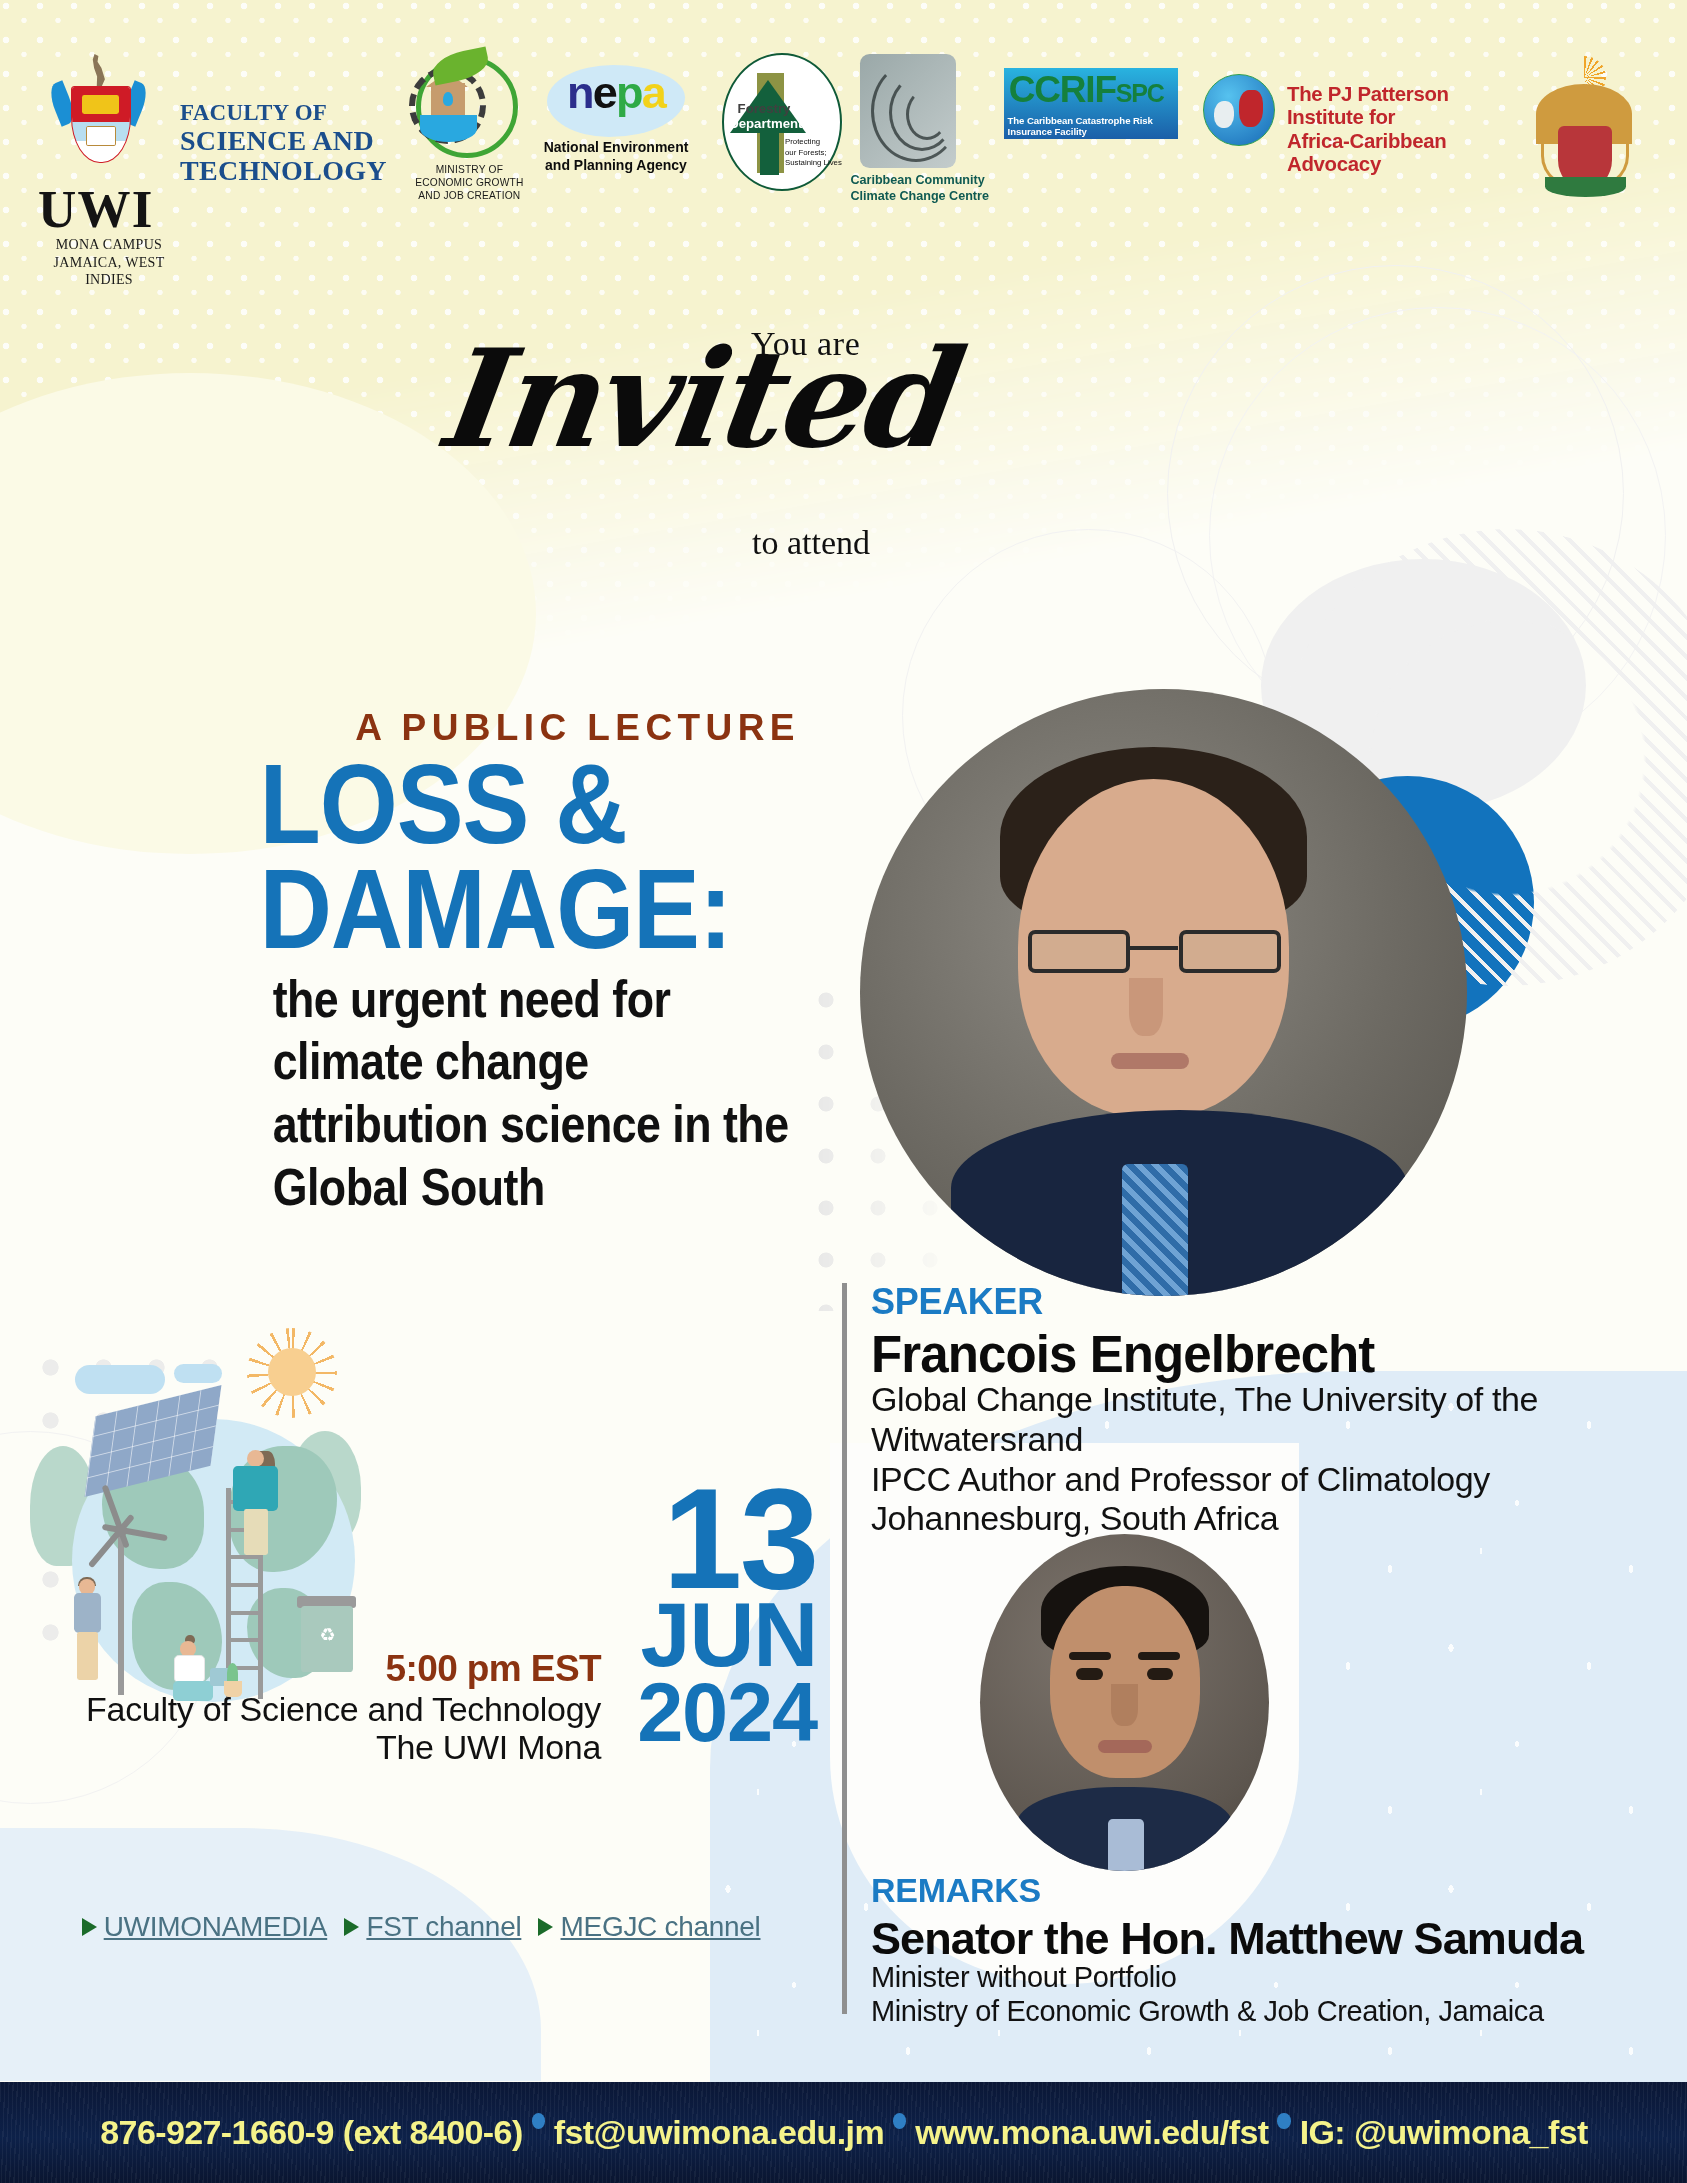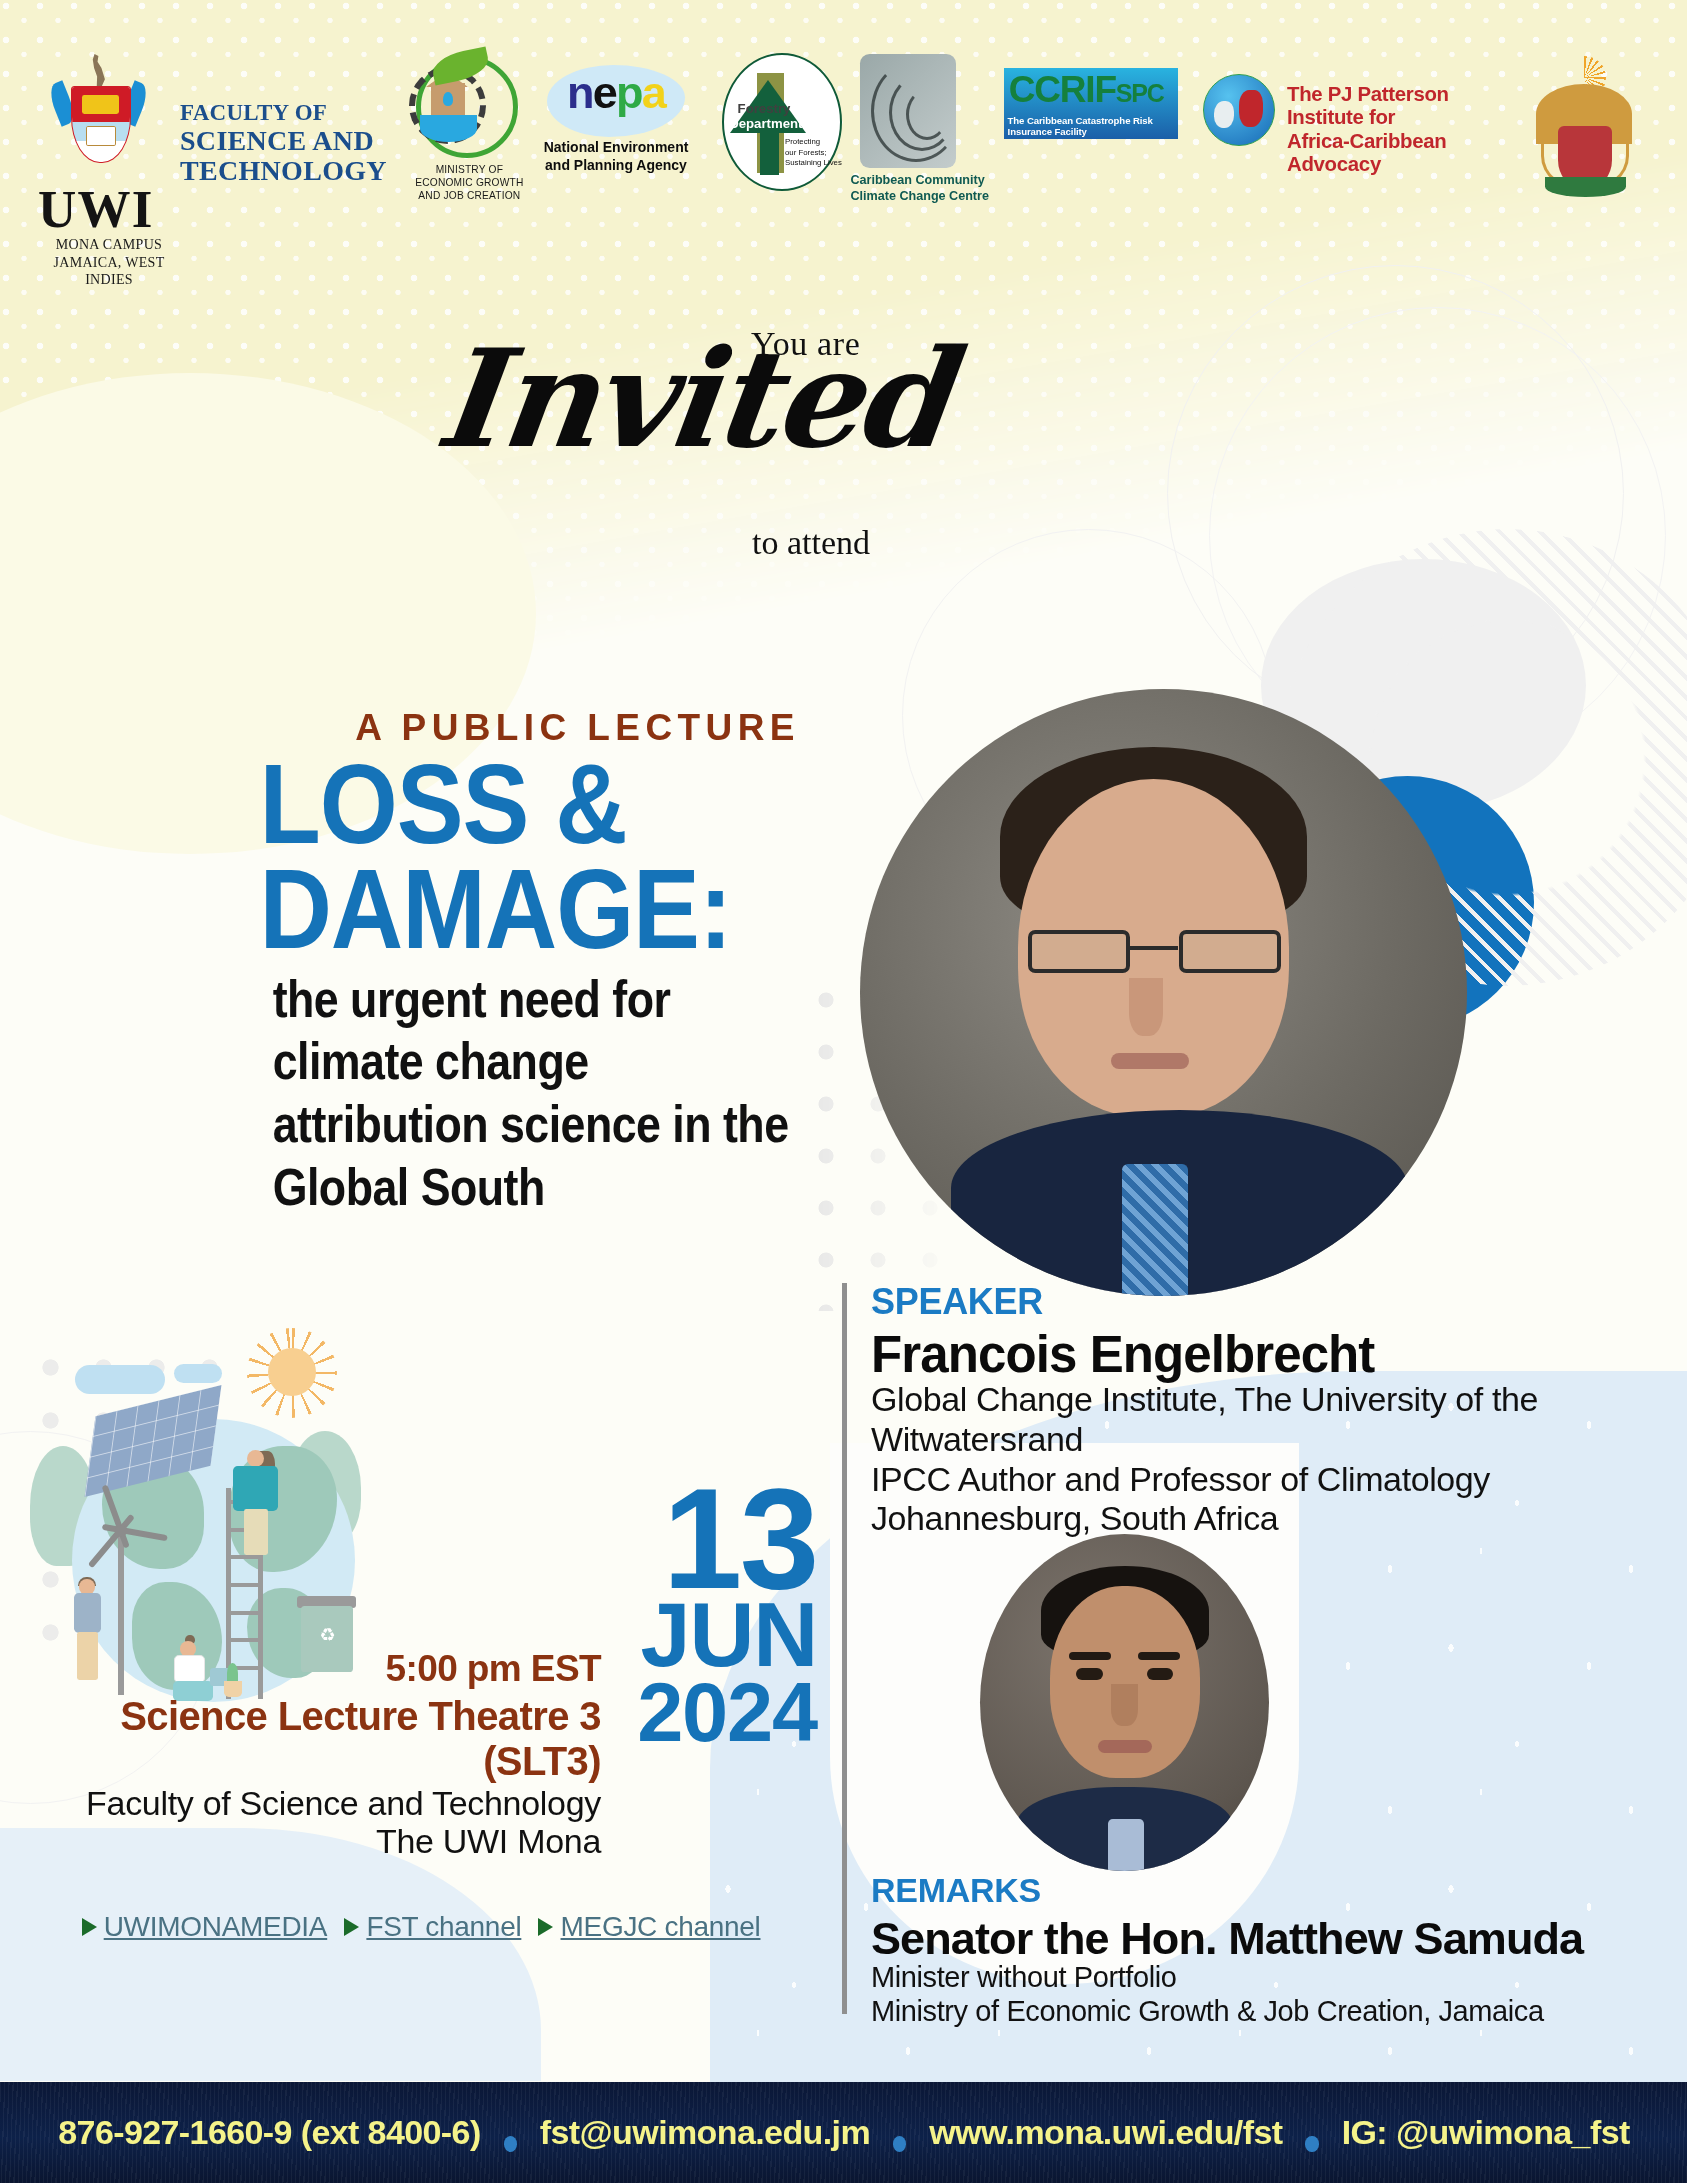--- a/index.html
+++ b/index.html
@@ -347,21 +347,21 @@
   .remarks-sec .sec-line { font-size:29px; }
 
   
   .footer {
     position:absolute; left:0; bottom:0; width:1688px; height:101px;
     background:
       repeating-linear-gradient(92deg, rgba(255,255,255,.05) 0 1.2px, transparent 1.2px 4.2px),
       linear-gradient(#0b1736, #0d2149 55%, #0a1530);
     display:flex; align-items:center; justify-content:center;
   }
-  .footer-inner { display:flex; align-items:flex-end; gap:23px; }
+  .footer-inner { display:flex; align-items:flex-start; gap:9px; }
   .foot-txt { color:#f5f38a; font-weight:bold; font-size:34px; letter-spacing:-0.6px;
     font-family:"Liberation Sans Narrow","Liberation Sans",sans-serif; }
   .foot-dot { width:13.2px; height:15.6px; background:#2f7fc4; border-radius:50%; }
 </style>
 </head>
 <body>
 
 <div id="poster">
 
   <div class="bg-yellow"></div>
@@ -551,21 +551,20 @@
   </div>
 
   <div class="date-block">
     <div class="date-day">13</div>
     <div class="date-mon">JUN</div>
     <div class="date-yr">2024</div>
   </div>
 
   <div class="venue">
     <div class="venue-time">5:00 pm EST</div>
-    <div class="venue-hall">Science Lecture Theatre 3 (SLT3)</div>
     <div class="venue-l1">Faculty of Science and Technology</div>
     <div class="venue-l2">The UWI Mona</div>
   </div>
 
   <div class="online">
     <div class="online-links">
       <div class="chan">
         <span class="tri"></span>
         <span class="chan-label">UWIMONAMEDIA</span>
       </div>

